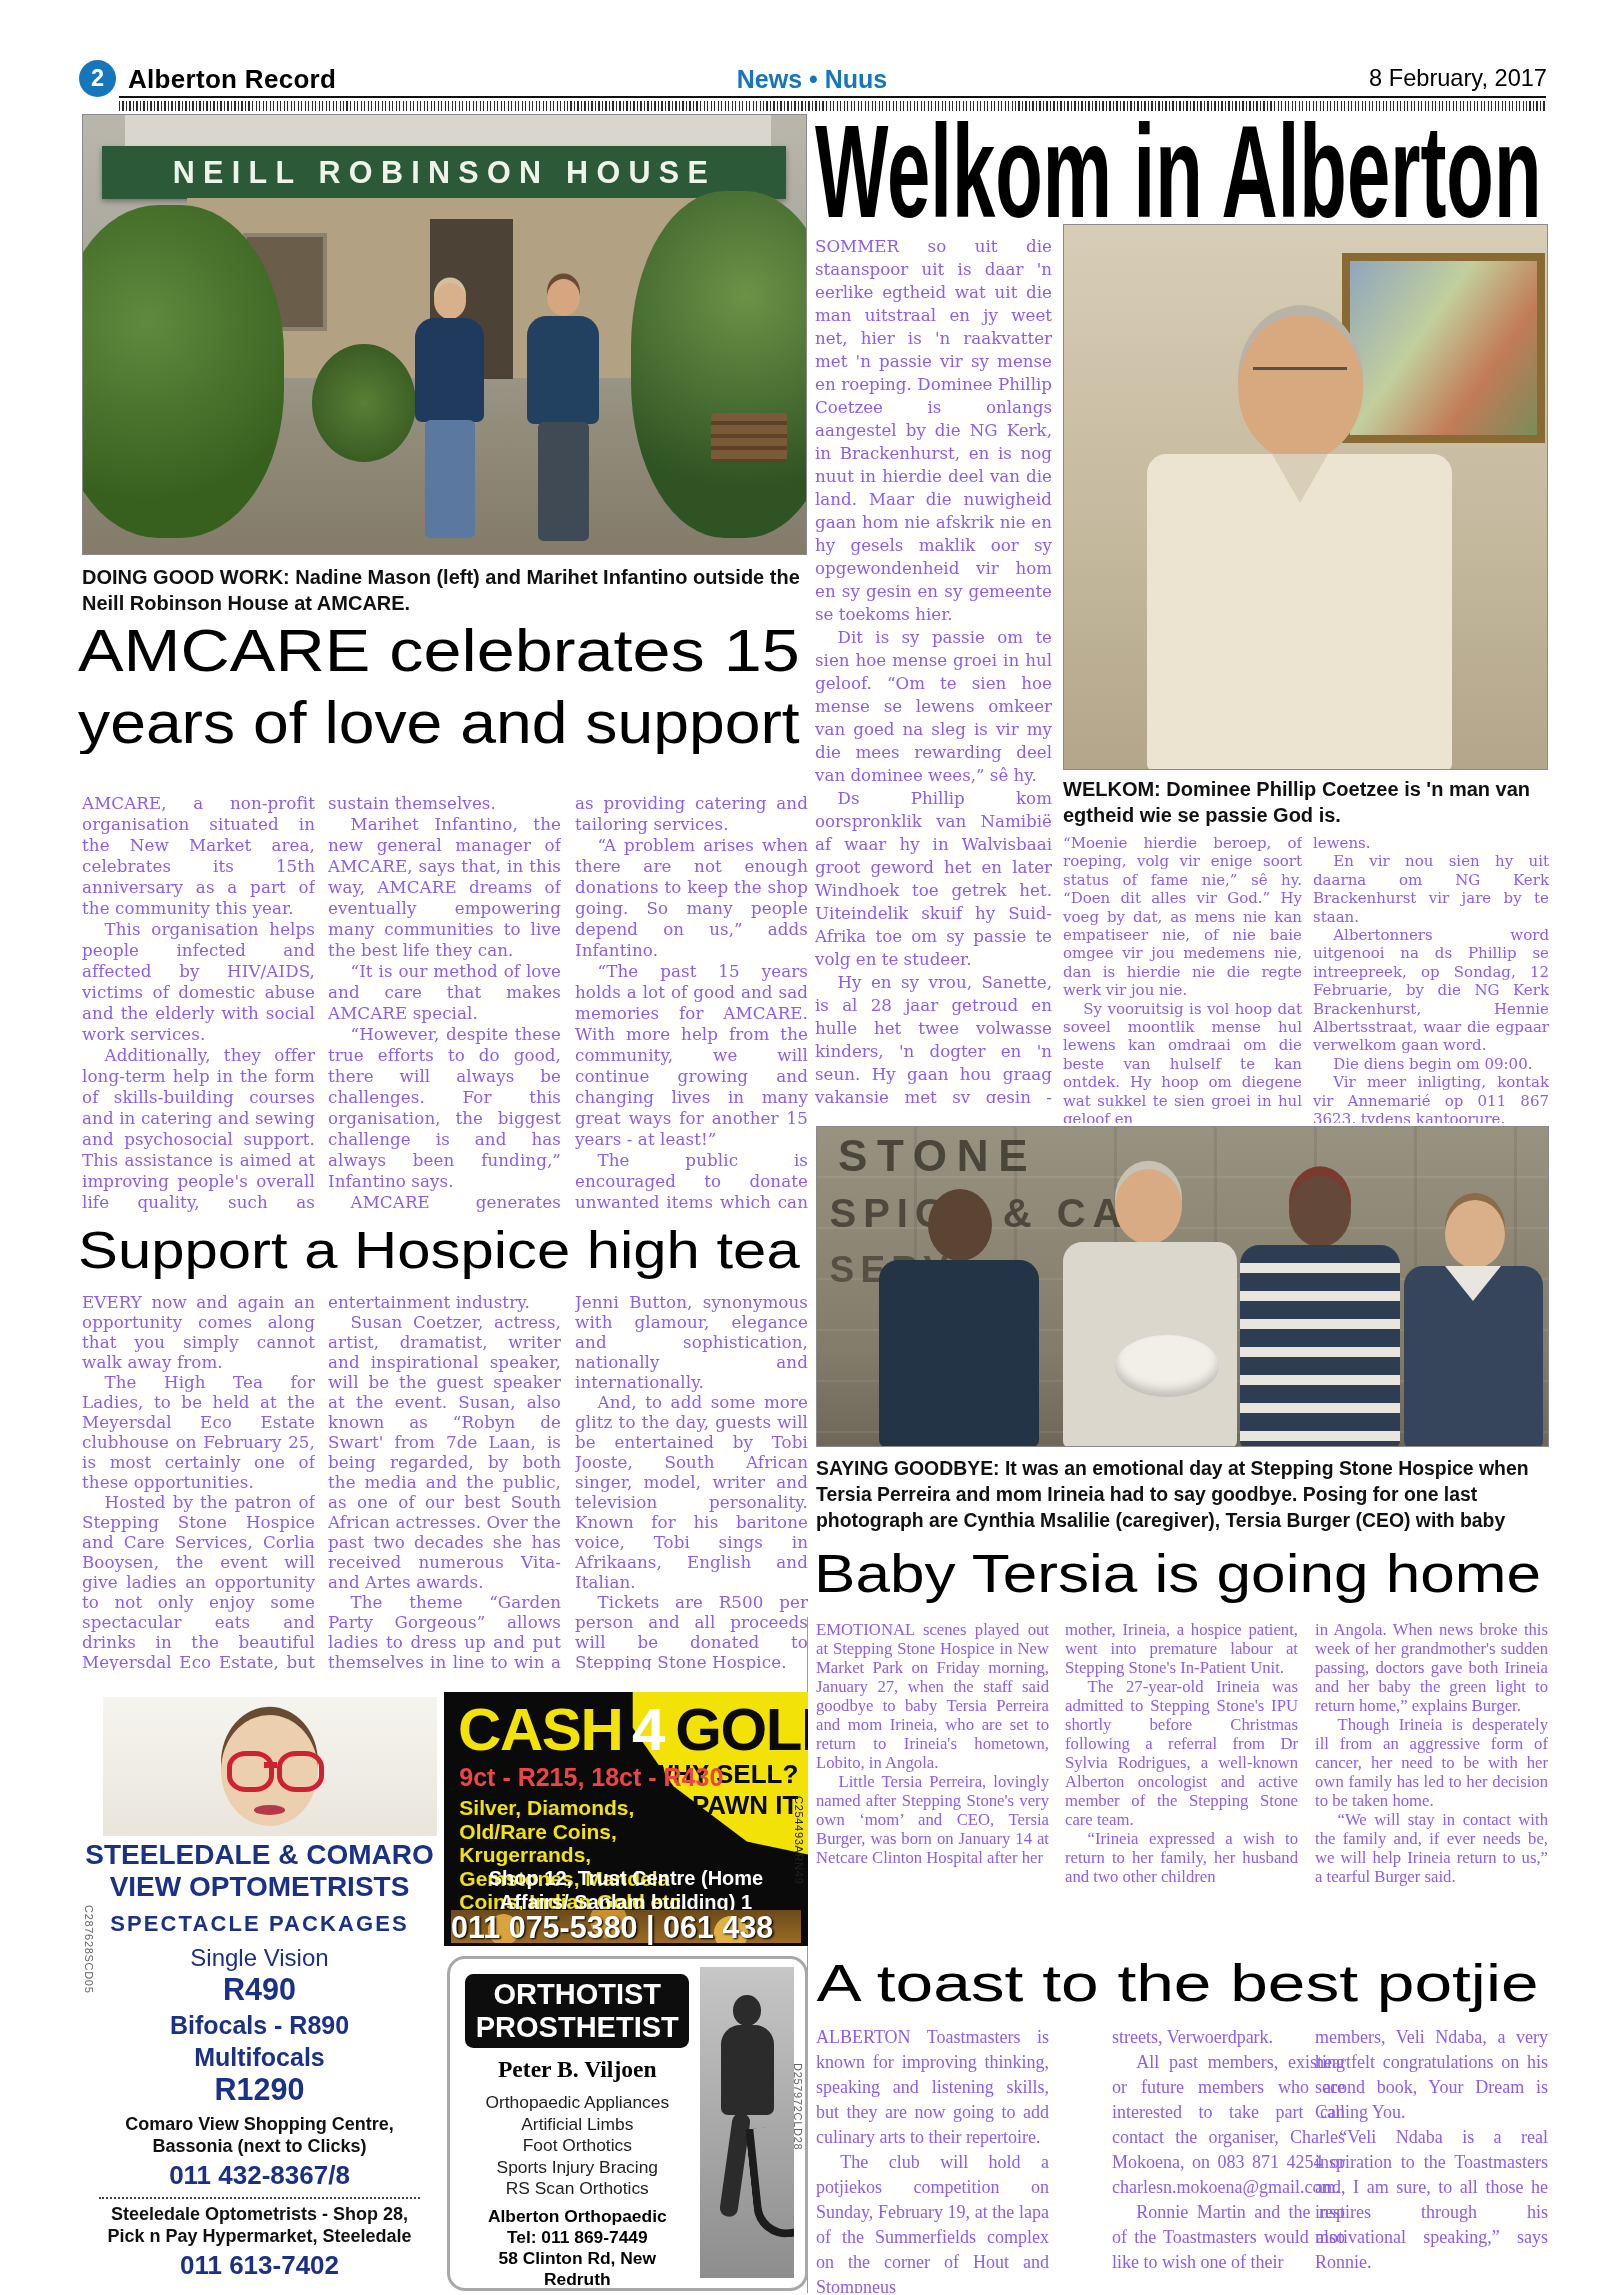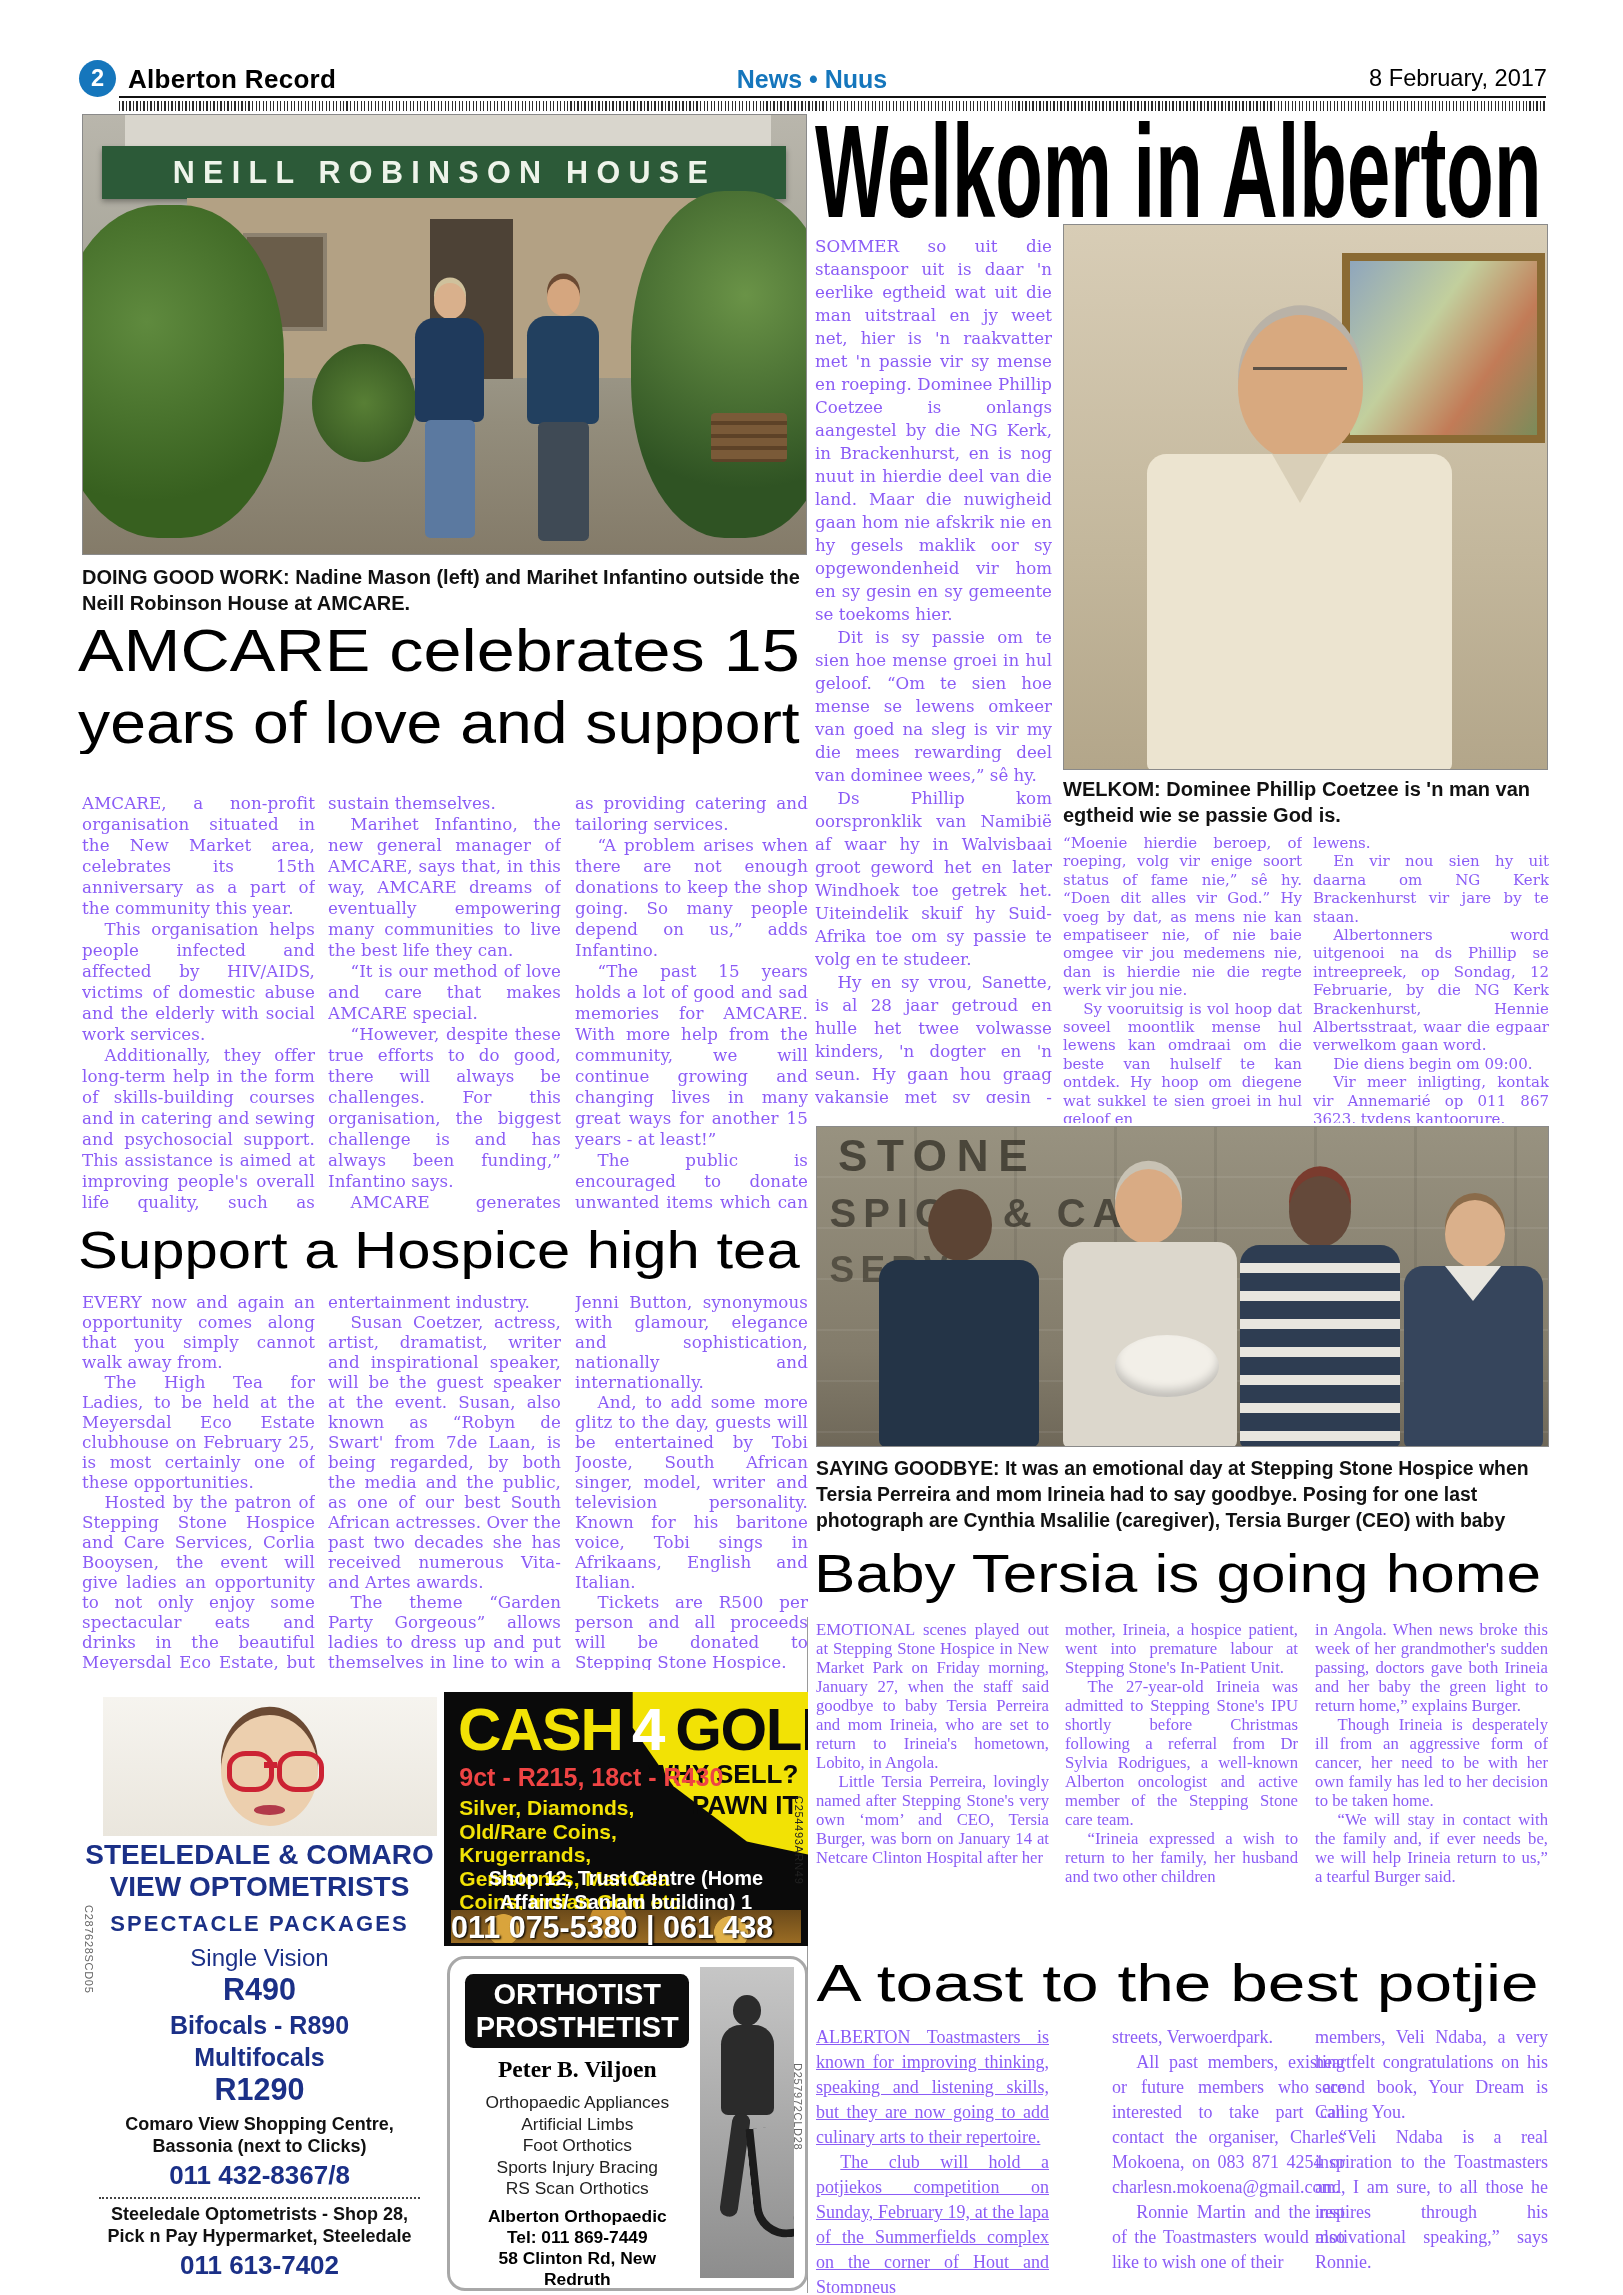--- a/index.html
+++ b/index.html
@@ -183,21 +183,21 @@
     </div>
   <div class="abs col body-t" style="left:1315px;top:1620px;width:233px;height:321px;">
       <p>in Angola. When news broke this week of her grandmother's sudden passing, doctors gave both Irineia and her baby the green light to return home,” explains Burger.</p>
       <p>Though Irineia is desperately ill from an aggressive form of cancer, her need to be with her own family has led to her decision to be taken home.</p>
       <p>“We will stay in contact with the family and, if ever needs be, we will help Irineia return to us,” a tearful Burger said.</p>
     </div>
 
   <svg class="abs" style="left:814px;top:1951px;" width="734" height="62" viewBox="0 0 1058 90">
     <text x="0" y="72" textLength="1048" lengthAdjust="spacingAndGlyphs" style="font:400 76px &quot;Liberation Sans&quot;,sans-serif;">A toast to the best potjie</text>
   </svg>
-  <div class="abs col body-x" style="left:816px;top:2025px;width:233px;height:268px;text-decoration:underline;">
+  <div class="abs col body-x" style="left:816px;top:2025px;width:233px;height:268px;">
       <p>ALBERTON Toastmasters is known for improving thinking, speaking and listening skills, but they are now going to add culinary arts to their repertoire.</p>
       <p>The club will hold a potjiekos competition on Sunday, February 19, at the lapa of the Summerfields complex on the corner of Hout and Stompneus</p>
     </div>
   <div class="abs col body-x" style="left:1065px;top:2025px;width:233px;height:268px;margin-left:47px;">
       <p>streets, Verwoerdpark.</p>
       <p>All past members, existing or future members who are interested to take part can contact the organiser, Charles Mokoena, on 083 871 4254 or charlesn.mokoena@gmail.com.</p>
       <p>Ronnie Martin and the rest of the Toastmasters would also like to wish one of their</p>
     </div>
   <div class="abs col body-x" style="left:1315px;top:2025px;width:233px;height:268px;">
       <p>members, Veli Ndaba, a very heartfelt congratulations on his second book, Your Dream is Calling You.</p>

